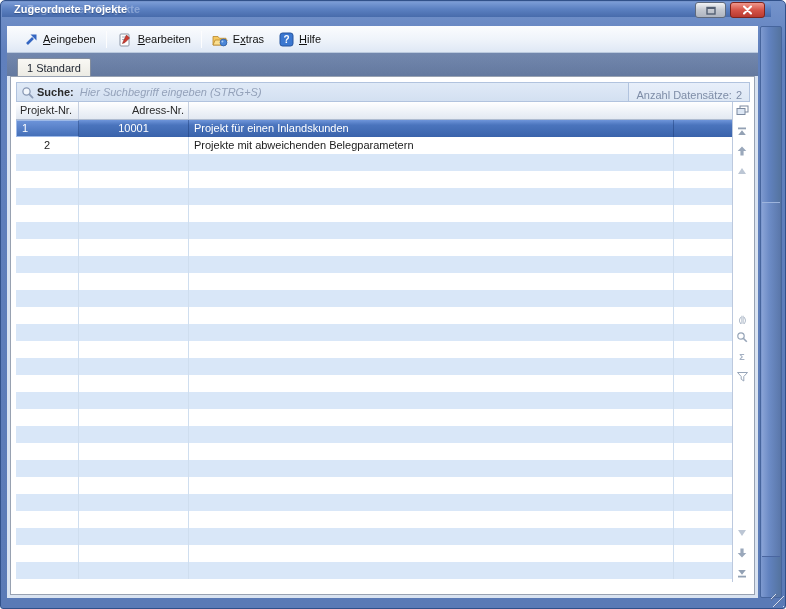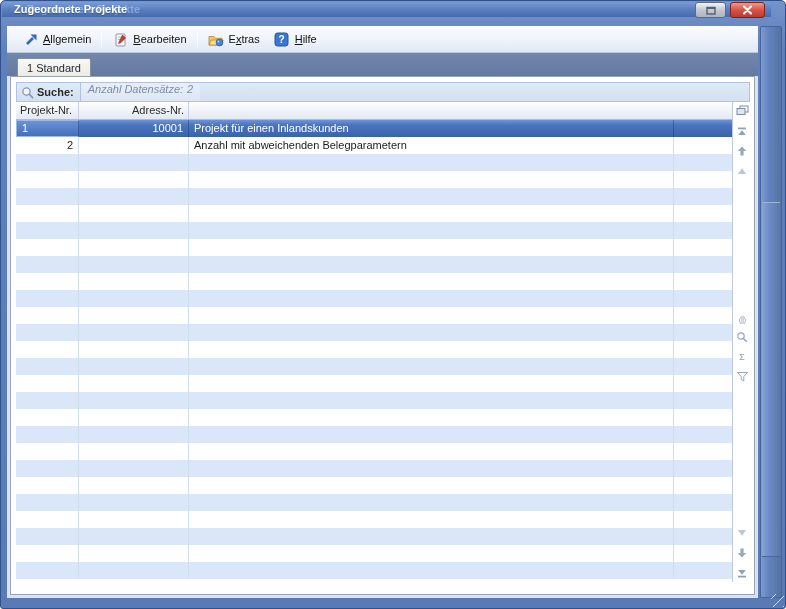--- a/index.html
+++ b/index.html
@@ -64,38 +64,38 @@
   
   .page{ flex:1; margin:0 3px 3px; background:#fff; border:1px solid #98a2b2; position:relative; }
   .grid{ position:absolute; top:5px; left:5px; right:4px; bottom:12px; display:flex; flex-direction:column; }
 
   
   .searchbar{ height:20px; background:linear-gradient(180deg,#e0eaf7,#d3e0f1);
     border:1px solid #b1c3de; display:flex; align-items:center; font-size:11px; }
   .search-mag{ width:20px; display:flex; justify-content:center; }
   .search-label{ font-weight:bold; color:#2b2b2b; margin-right:6px; }
   .search-placeholder{ font-style:italic; color:#94a2ba; flex:1; }
-  .count-box{ align-self:stretch; display:flex; align-items:flex-start; padding:0 7px;
+  .count-box{ align-self:stretch; display:flex; align-items:flex-end; padding:0 7px;
     background:linear-gradient(180deg,#e8effa,#dde7f4); border-left:1px solid #b1c3de;
-    color:#7e8da7; gap:4px;font-style:italic; }
+    color:#7e8da7; gap:4px; }
 
   
   .grid-body{ flex:1; display:flex; overflow:hidden; }
   .grid-main{ flex:1; display:flex; flex-direction:column; overflow:hidden; }
   .grid-header{ height:18px; display:flex; background:linear-gradient(180deg,#ffffff,#eaeff6 70%,#e3e9f2);
     border-bottom:1px solid #aebbd0; font-size:11px; color:#2b2b2b; }
   .hcell{ line-height:17px; padding:0 4px; border-right:1px solid #c6d0e0; overflow:hidden; white-space:nowrap; }
   .rows{ flex:1; overflow:hidden; background:#fff; }
   .grid-row{ height:17px; display:flex; }
   .grid-row.stripe{ background:#d9e7f8; }
   .grid-row.selected{ background:linear-gradient(180deg,#6e95da 0%,#4a74bd 30%,#3a63ab 100%); color:#fff; }
   .cell{ font-size:11px; line-height:17px; padding:0 5px; border-right:1px solid #cfdeef;
     overflow:hidden; white-space:nowrap; color:#1c1c1c; }
   .grid-row.selected .cell{ color:#fff; border-right-color:rgba(25,55,115,.45); }
-  .cell.num{ text-align:right; }
+  .cell.num{ text-align:center; }
   .cell.focus-cell{ text-align:left; border:1px solid #9db9e8; line-height:15px;
     background:linear-gradient(180deg,#6b92d8,#446fb8); }
   .c0{ width:63px; } .c1{ width:110px;text-align:right; } .c2{ flex:1; } .c3{ width:58px; border-right:none; }
 
   
   .strip{ width:18px; border-left:1px solid #bcc9de; background:#fff; position:relative; }
   .strip .sicon{ position:absolute; left:2px; width:14px; height:14px; display:flex;
     align-items:center; justify-content:center; }
   .fitw{ font-size:8px; color:#97a5b8; letter-spacing:-1px; }
   .sumg{ font-size:9px; color:#a4b0c2; font-weight:bold; }
@@ -132,21 +132,21 @@
   <div class="client">
 
     <div class="toolbar">
       <div class="tb-item">
         <span class="tb-icon">
           <svg width="15" height="15">
               <line x1="4" y1="12" x2="10" y2="6" stroke="#3466c2" stroke-width="2.6"></line>
               <path d="M7.5 2.5 H13.5 V8.5 Z" fill="#3466c2"></path>
             </svg>
         </span>
-        <span class="tb-label"><span></span><span class="hot">A</span><span>llgemein</span></span>
+        <span class="tb-label"><span></span><span class="hot">A</span><span>eingeben</span></span>
       </div>
       <div class="tb-sep"></div>
       <div class="tb-item">
         <span class="tb-icon">
           <svg width="15" height="15">
               <rect x="3" y="2" width="9" height="12" rx="1" fill="#fdfdfd" stroke="#8a94a4"></rect>
               <line x1="5" y1="5" x2="10" y2="5" stroke="#aab2c0"></line>
               <line x1="5" y1="7.5" x2="10" y2="7.5" stroke="#aab2c0"></line>
               <path d="M9.5 3 L12.5 6 L8 10.5 L5.5 11.5 L6.5 9 Z" fill="#cc3b30" stroke="#8e2620" stroke-width="0.6"></path>
             </svg>
@@ -186,20 +186,21 @@
       <div class="grid">
 
         <div class="searchbar">
           <span class="search-mag">
             <svg width="13" height="13">
                 <circle cx="5.5" cy="5.5" r="3.6" fill="#f3f7fc" stroke="#8a9ab5" stroke-width="1.3"></circle>
                 <line x1="8.4" y1="8.4" x2="11.6" y2="11.6" stroke="#8a9ab5" stroke-width="1.8" stroke-linecap="round"></line>
               </svg>
           </span>
           <span class="search-label">Suche:</span>
+          <span class="search-placeholder">Hier Suchbegriff eingeben (STRG+S)</span>
           <span class="count-box">
             <span>Anzahl Datensätze:</span>
             <span>2</span>
           </span>
         </div>
 
         <div class="grid-body">
           <div class="grid-main">
             <div class="grid-header">
               <div class="hcell c0">Projekt-Nr.</div>
@@ -209,21 +210,21 @@
             <div class="rows">
                 <div class="grid-row selected">
                   <div class="cell c0 num focus-cell">1</div>
                   <div class="cell c1 num">10001</div>
                   <div class="cell c2">Projekt für einen Inlandskunden</div>
                   <div class="cell c3"></div>
                 </div>
                 <div class="grid-row ">
                   <div class="cell c0 num">2</div>
                   <div class="cell c1 num"></div>
-                  <div class="cell c2">Anzahl mit abweichenden Belegparametern</div>
+                  <div class="cell c2">Projekte mit abweichenden Belegparametern</div>
                   <div class="cell c3"></div>
                 </div>
                 <div class="grid-row stripe">
                   <div class="cell c0 num"></div>
                   <div class="cell c1 num"></div>
                   <div class="cell c2"></div>
                   <div class="cell c3"></div>
                 </div>
                 <div class="grid-row ">
                   <div class="cell c0 num"></div>

